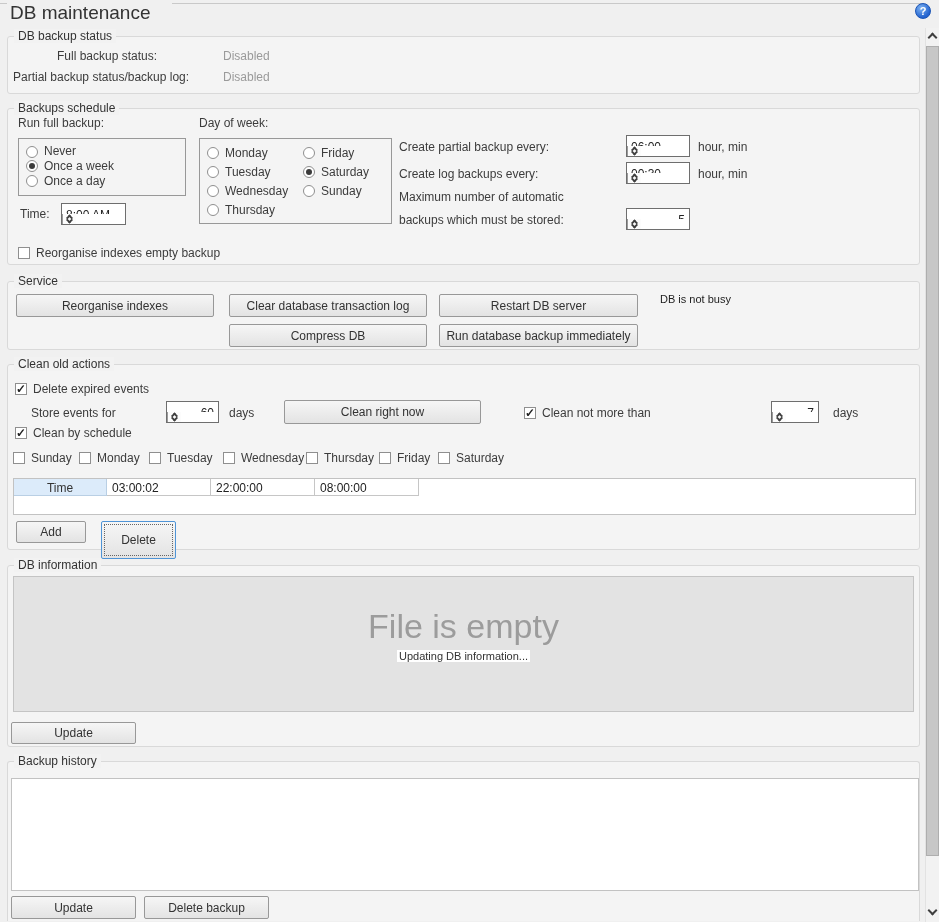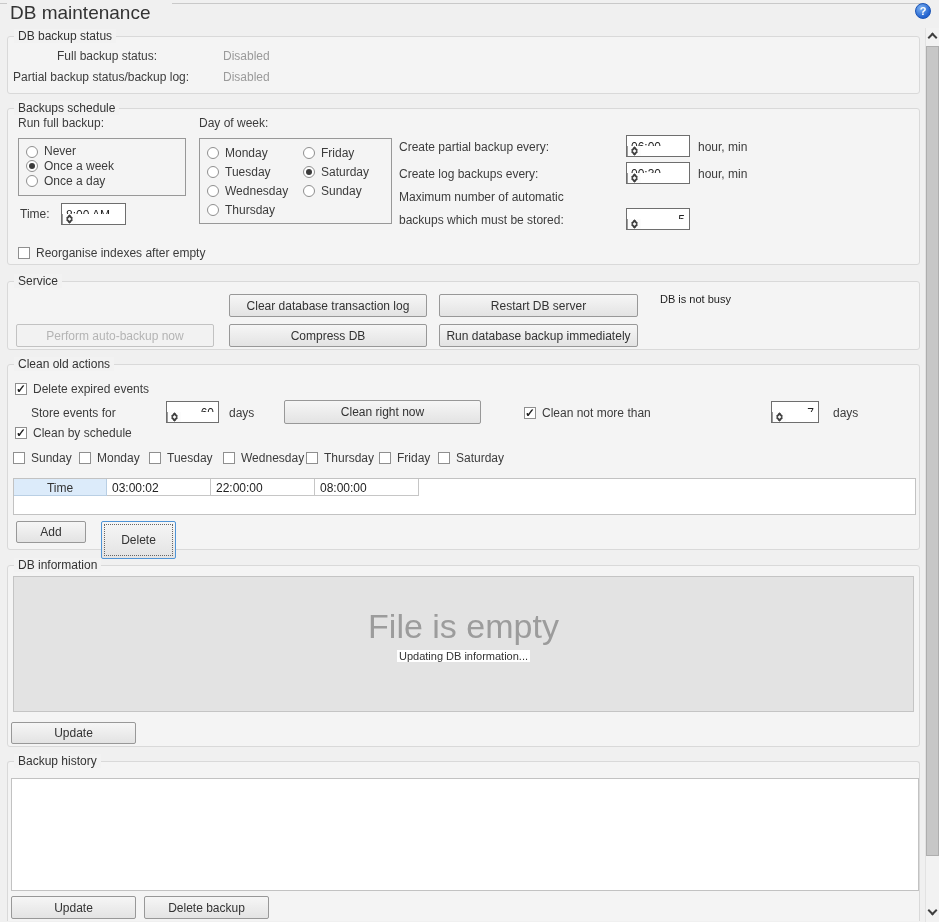--- a/index.html
+++ b/index.html
@@ -171,30 +171,30 @@
   <div class="spin right" style="left:618px;top:99px;width:64px;">
     <span class="v">5</span>
     <span class="b">
         <span class="chu"></span>
         <span class="chd"></span>
       </span>
   </div>
 
   <div class="ctl" style="left:10px;top:137px;">
     <span class="cb"></span>
-    <span>Reorganise indexes after empty</span>
+    <span>Reorganise indexes empty backup</span>
   </div>
 </div>
 
 <div class="group" style="top:281px;height:69px;">
   <span class="caption">Service</span>
+  <div class="btn" style="left:8px;top:12px;width:198px;">Reorganise indexes</div>
   <div class="btn" style="left:221px;top:12px;width:198px;">Clear database transaction log</div>
   <div class="btn" style="left:431px;top:12px;width:199px;">Restart DB server</div>
   <span class="lbl" style="left:652px;top:10px;font-size:11px;color:#1d1d1d;">DB is not busy</span>
-  <div class="btn disabled" style="left:8px;top:42px;width:198px;">Perform auto-backup now</div>
   <div class="btn" style="left:221px;top:42px;width:198px;">Compress DB</div>
   <div class="btn" style="left:431px;top:42px;width:199px;">Run database backup immediately</div>
 </div>
 
 <div class="group" style="top:364px;height:186px;">
   <span class="caption">Clean old actions</span>
 
   <div class="ctl" style="left:7px;top:17px;">
     <span class="cb chk"></span>
     <span>Delete expired events</span>

